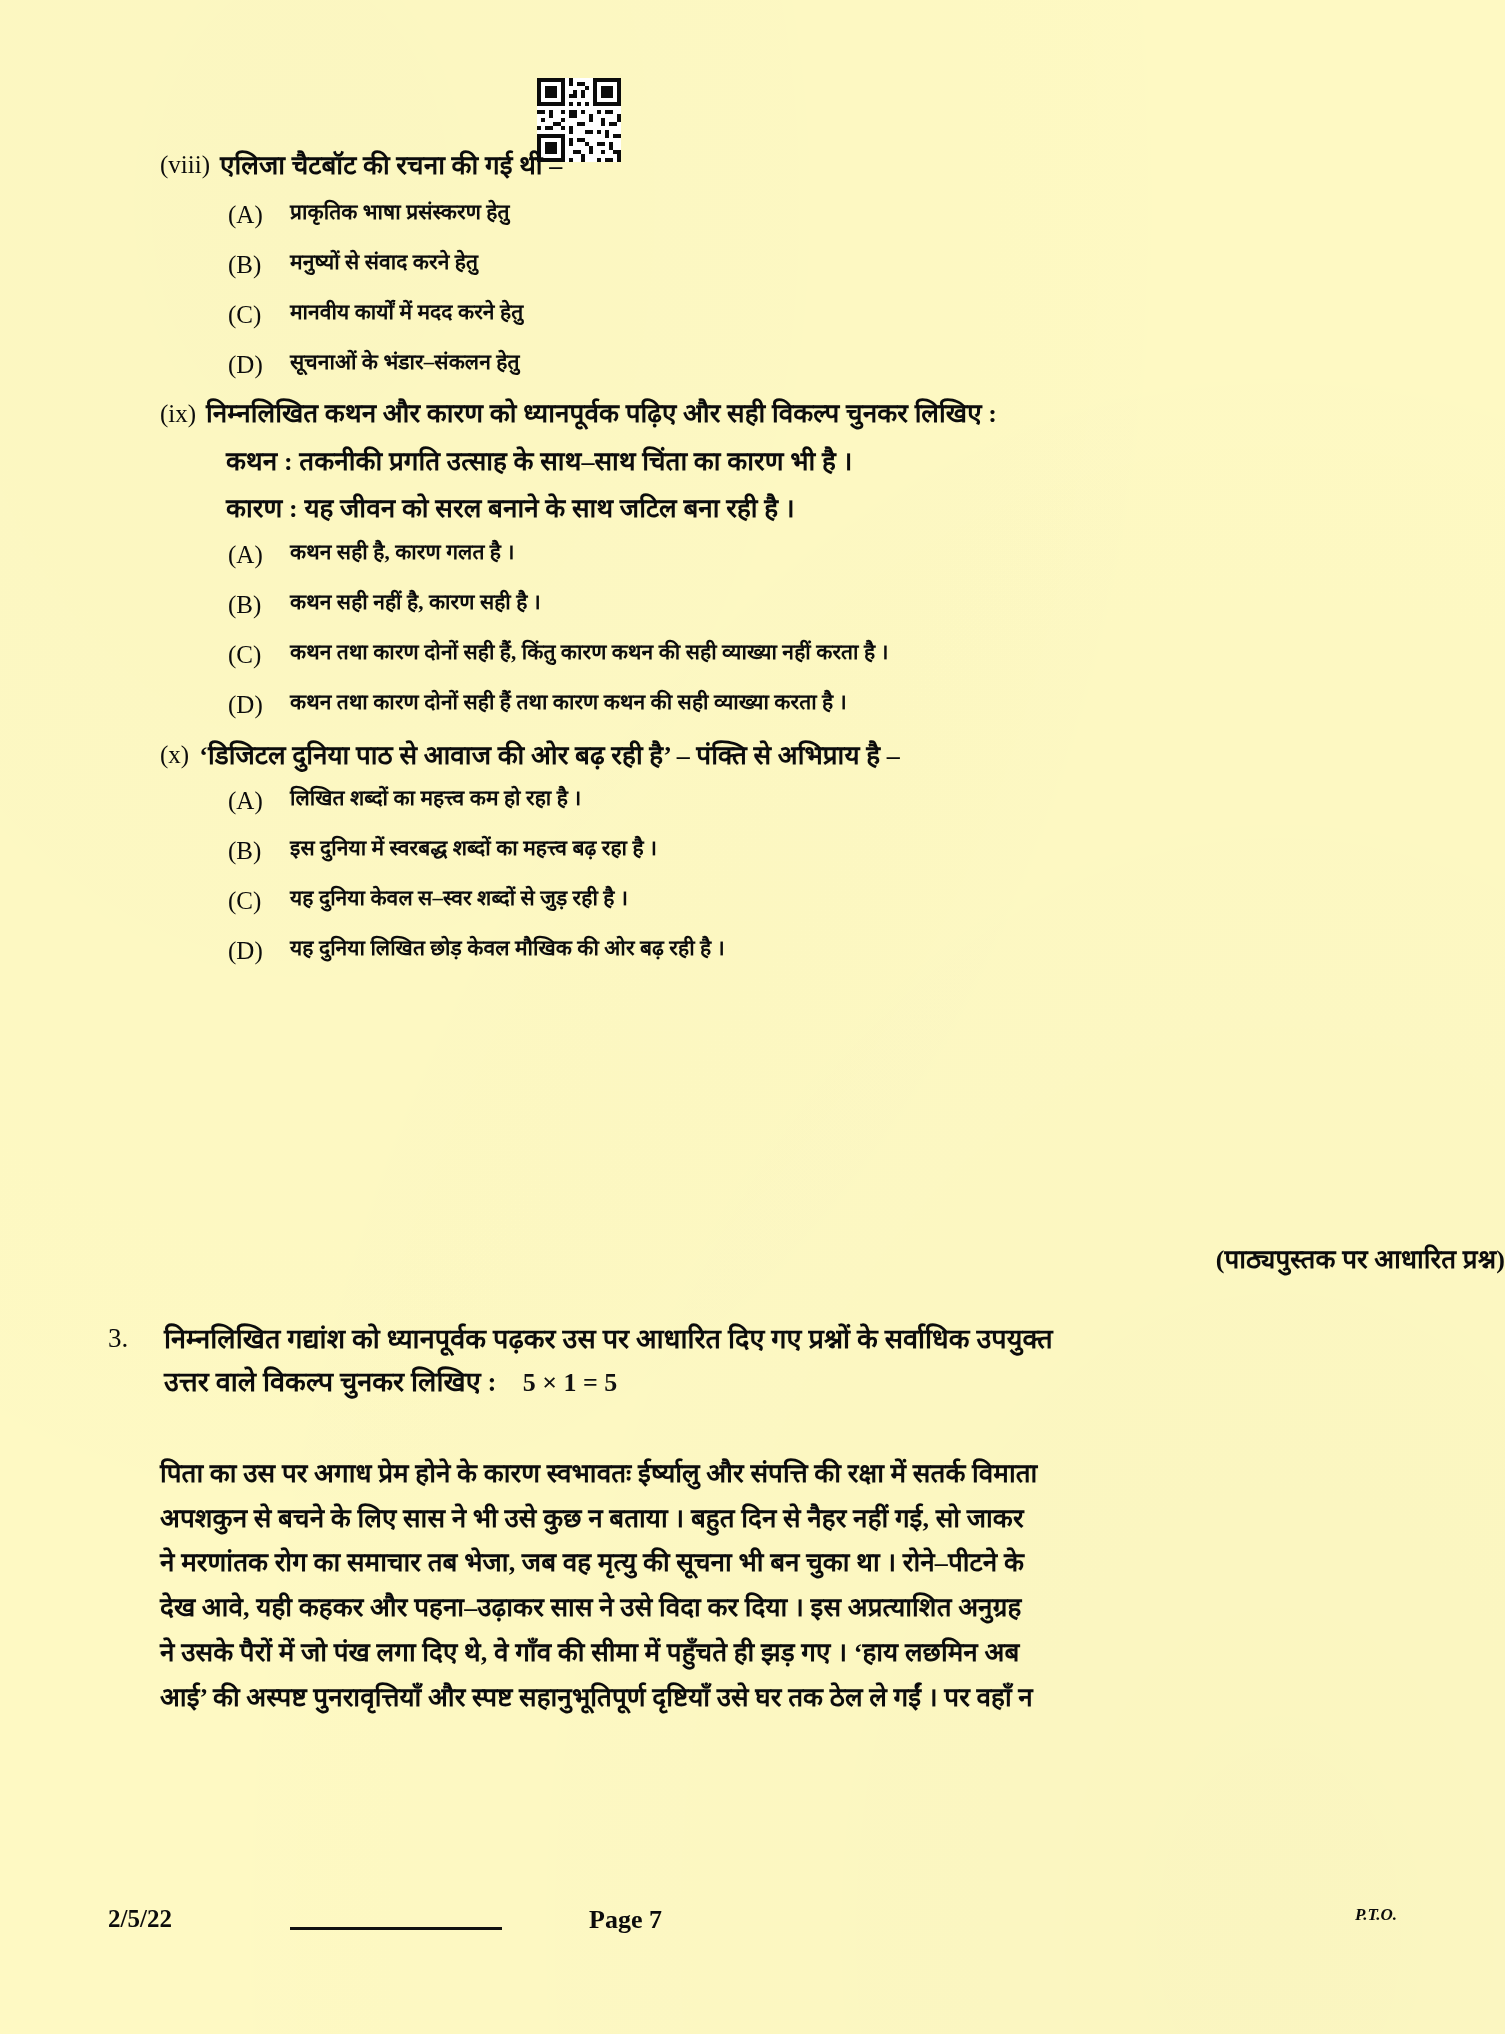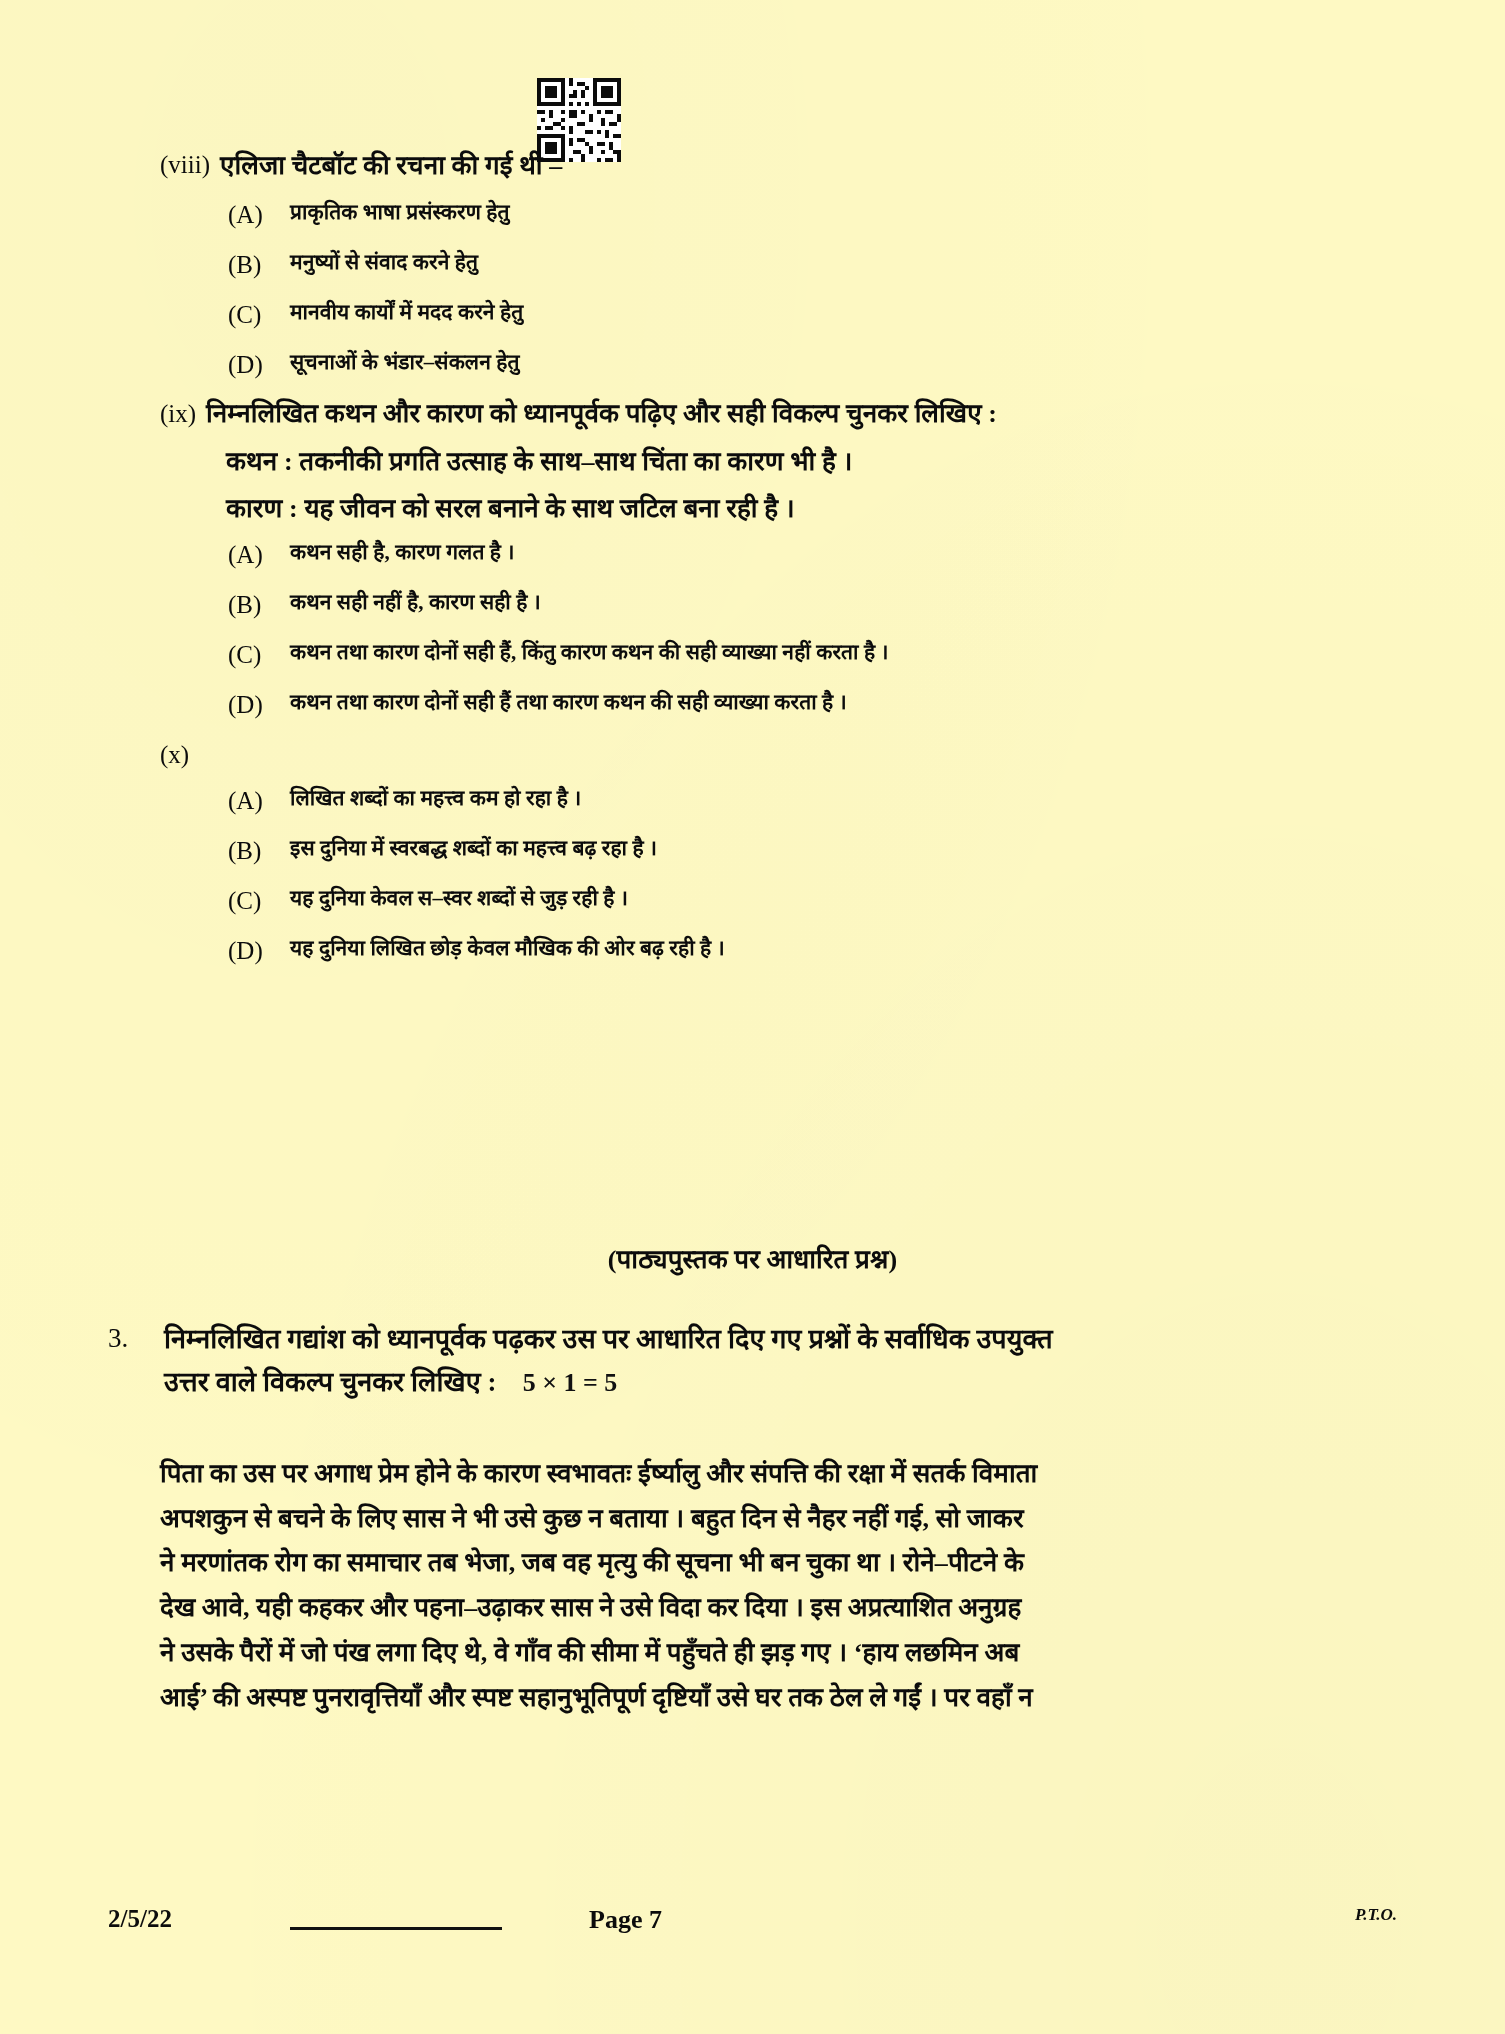--- a/index.html
+++ b/index.html
@@ -92,21 +92,21 @@
   }
   .opt-text {
     font-size: 21px;
     line-height: 1.2;
   }
 
   
   .center-head {
     position: absolute;
     width: 1505px;
-    text-align: center;
+    text-align: right;
     font-size: 26px;
     font-weight: 700;
   }
 
   
   .bigq {
     position: absolute;
     left: 108px;
     top: 1318px;
     width: 1060px;
@@ -320,20 +320,21 @@
         <span class="opt-text dev">कथन तथा कारण दोनों सही हैं, किंतु कारण कथन की सही व्याख्या नहीं करता है ।</span>
       </div>
       <div class="opt-row">
         <span class="opt-label rom">(D)</span>
         <span class="opt-text dev">कथन तथा कारण दोनों सही हैं तथा कारण कथन की सही व्याख्या करता है ।</span>
       </div>
     </div>
 
     <div class="qblock" style="left:160px; top:740px; width:960px;">
       <span class="qnum rom">(x)</span>
+      <span class="qstem dev">‘डिजिटल दुनिया पाठ से आवाज की ओर बढ़ रही है’ – पंक्ति से अभिप्राय है –</span>
     </div>
 
     <div class="opt-list" style="left:228px; top:786px;">
       <div class="opt-row">
         <span class="opt-label rom">(A)</span>
         <span class="opt-text dev">लिखित शब्दों का महत्त्व कम हो रहा है ।</span>
       </div>
       <div class="opt-row">
         <span class="opt-label rom">(B)</span>
         <span class="opt-text dev">इस दुनिया में स्वरबद्ध शब्दों का महत्त्व बढ़ रहा है ।</span>

